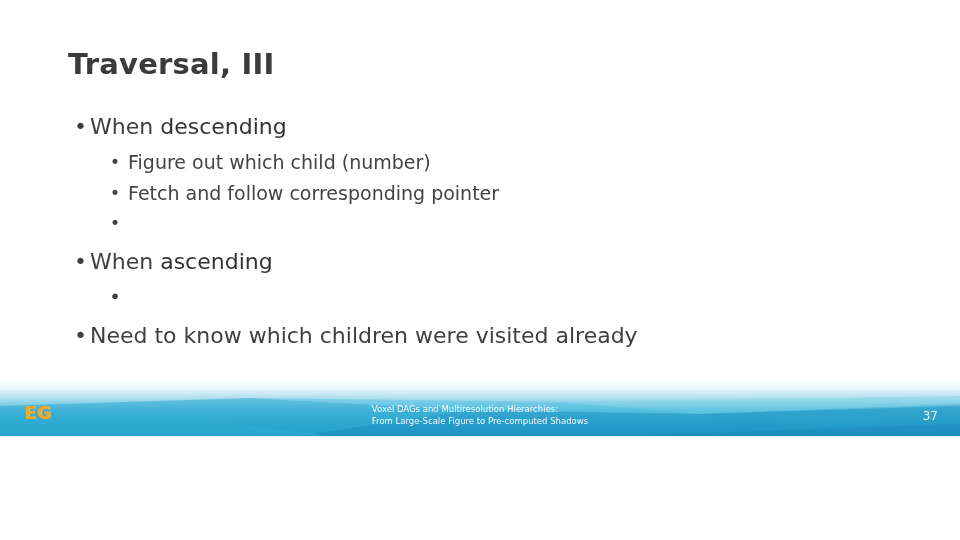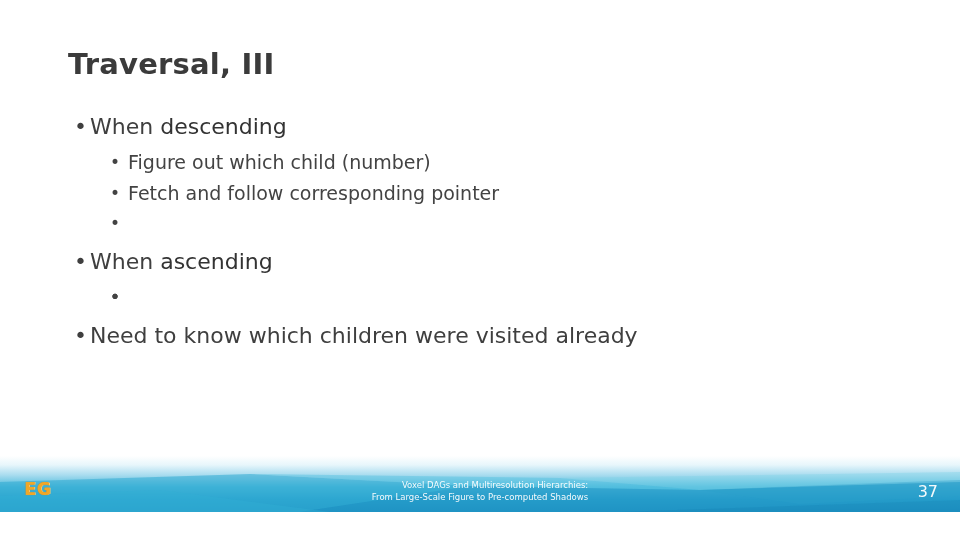--- a/index.html
+++ b/index.html
@@ -7,21 +7,21 @@
     margin: 0;
     padding: 0;
     background: #ffffff;
   }
   body {
     font-family: "DejaVu Sans", "Liberation Sans", sans-serif;
   }
   .slide {
     position: relative;
     width: 960px;
-    height: 512px;
+    height: 436px;
     background: #ffffff;
     overflow: hidden;
   }
 
   
   .slide-title {
     position: absolute;
     left: 68px;
     top: 47px;
     font-size: 29px;
@@ -120,33 +120,33 @@
     line-height: 17px;
     color: #f0a828;
     text-shadow: 0 0 1px #c8761a, 1px 0 0 #ffd27a;
     letter-spacing: -1px;
   }
   .footer-caption {
     position: absolute;
     left: 50%;
     transform: translateX(-50%);
     bottom: 9px;
-    text-align: right;
+    text-align: left;
     color: #ffffff;
     font-size: 8.5px;
     line-height: 12px;
     white-space: nowrap;
     opacity: 0.95;
   }
   .page-number {
     position: absolute;
     right: 22px;
     bottom: 13px;
     color: #ffffff;
-    font-size: 16px;
+    font-size: 12px;
     line-height: 14px;
     opacity: 0.95;
   }
 </style>
 </head>
 <body>
 
 <div class="slide">
 
   <div class="slide-title">Traversal, III</div>

